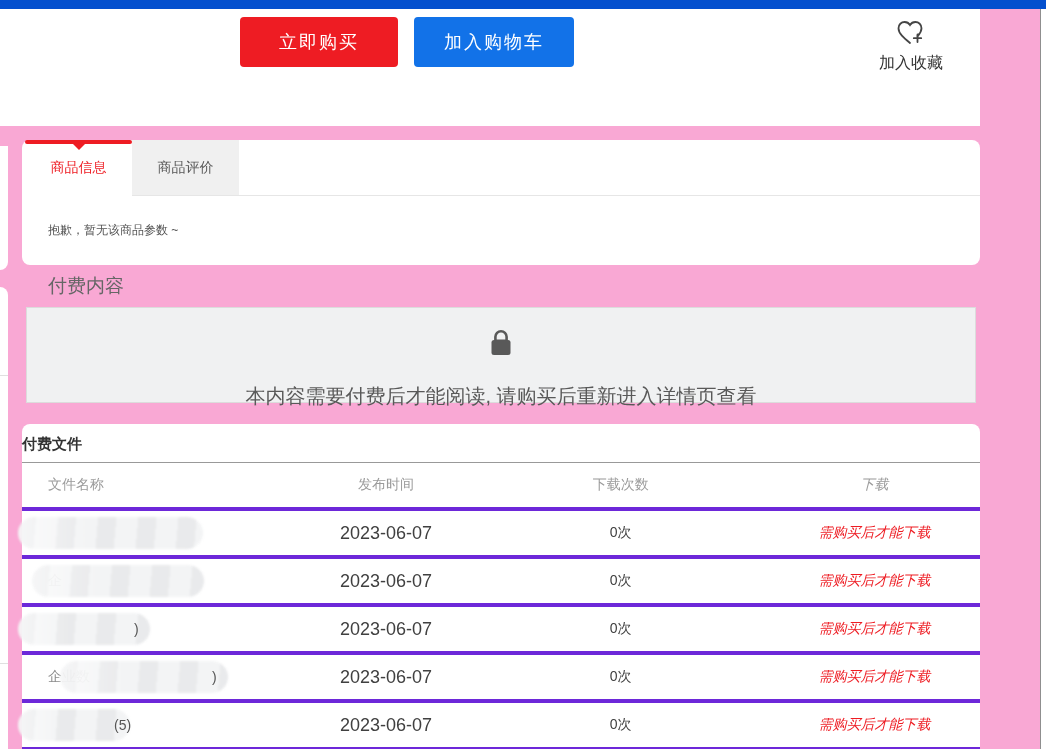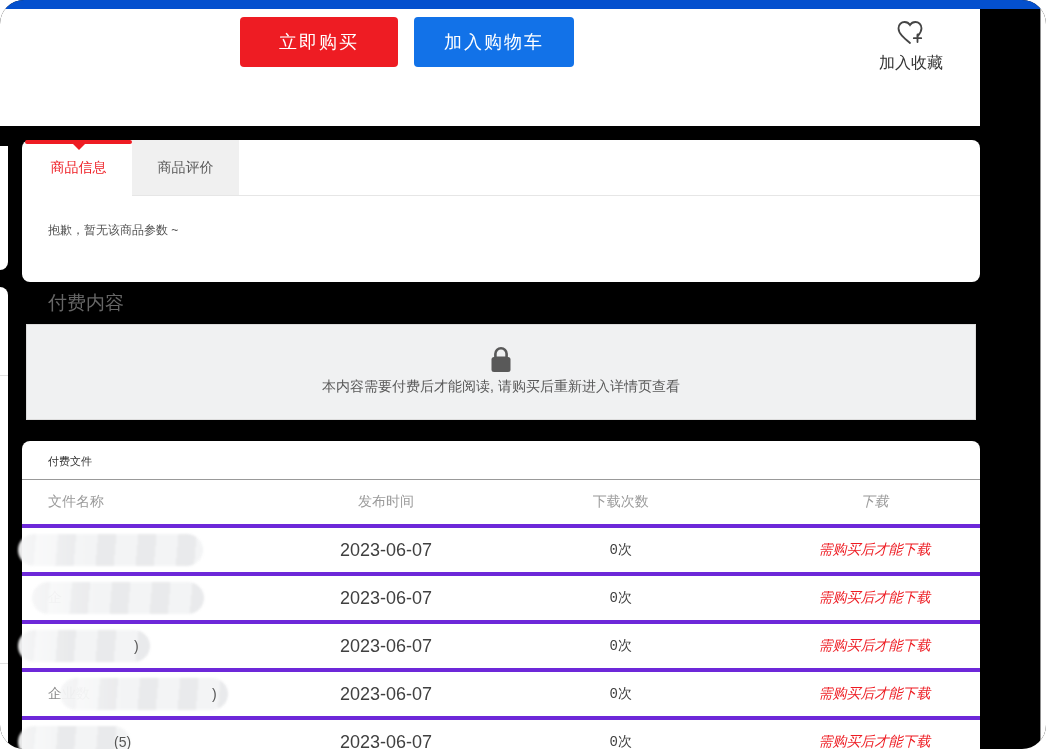--- a/index.html
+++ b/index.html
@@ -1,17 +1,17 @@
 <!DOCTYPE html>
 <html><head>
 <meta charset="utf-8">
 <style>
   html,body{margin:0;padding:0;}
   body{font-family:"Liberation Sans","DejaVu Sans",sans-serif;}
-  .screen{position:relative;width:1046px;height:749px;background:#000000;overflow:hidden;border-radius:24px;}
+  .screen{position:relative;width:1046px;height:749px;background:#f9a8d4;overflow:hidden;}
 
   
   .topbar{position:absolute;left:0;top:0;width:1046px;height:9px;background:#0450ce;}
 
   
   .scroll-strip{position:absolute;top:9px;right:0;width:6px;height:740px;background:#ffffff;}
   .scroll-line{position:absolute;top:9px;left:1040px;width:1px;height:740px;background:#8f8f8f;}
 
   
   .top-section{position:absolute;left:0;top:9px;width:980px;height:117px;background:#ffffff;}
@@ -25,47 +25,47 @@
 
   
   .lstrip{position:absolute;left:0;width:8px;background:#fff;}
   .lstrip-a{top:146px;height:124px;border-radius:0 0 8px 0;}
   .lstrip-b{top:287px;height:462px;border-radius:0 8px 0 0;}
   .lstrip-line{position:absolute;left:0;width:8px;height:1px;background:#e0e0e0;}
 
   
   .main{position:absolute;left:22px;top:140px;width:958px;}
 
-  .panel1{background:#fff;border-radius:8px;height:142px;}
+  .panel1{background:#fff;border-radius:8px;height:125px;}
   .tabrow{display:flex;height:56px;padding-left:3px;}
   .tab{width:107px;height:56px;display:flex;align-items:center;justify-content:center;
        font-size:14px;position:relative;cursor:pointer;box-sizing:border-box;}
   .tab.inactive{background:#f0f0f0;color:#595959;border-bottom:1px solid #e6e6e6;}
   .tab.inactive + .tab.inactive{border-left:1px solid #fafafa;}
   .tab.active{background:#fff;color:#ee1c23;border-top-left-radius:8px;}
   .tab.active::before{content:"";position:absolute;top:0;left:0;right:0;height:4px;background:#ee1c23;border-radius:2px;}
   .tab.active::after{content:"";position:absolute;top:4px;left:50%;transform:translateX(-50%);
        border:6px solid transparent;border-top:6px solid #ee1c23;border-bottom:none;}
   .tab-filler{flex:1;border-bottom:1px solid #e6e6e6;}
   .empty-msg{height:68px;line-height:68px;padding-left:26px;font-size:12px;color:#555;}
 
   .section-label{height:42px;line-height:42px;padding-left:26px;font-size:19px;color:#666;}
 
   .locked-box{margin-left:4px;width:948px;height:94px;background:#f0f1f2;border:1px solid #dcdcdc;
       text-align:center;padding-top:0;}
   .lock-icon-wrap{margin-top:21px;}
-  .locked-msg{font-size:14px;color:#595959;margin-top:0;}
+  .locked-msg{font-size:20px;color:#595959;margin-top:22px;}
 
   .panel2{margin-top:21px;background:#fff;border-radius:8px 8px 0 0;height:326px;}
-  .files-title{height:38px;line-height:40px;padding-left:26px;font-size:11px;font-weight:normal;color:#333;
+  .files-title{height:38px;line-height:40px;font-size:15px;font-weight:bold;color:#333;
       border-bottom:1px solid #999;}
   .thead,.trow{display:flex;height:48px;align-items:center;border-bottom:4px solid #6d28d9;box-sizing:border-box;}
   .c-name{width:29%;padding-left:26px;box-sizing:border-box;display:flex;align-items:center;position:relative;overflow:visible;}
   .c-date{width:18%;text-align:center;font-size:18px;color:#404040;}
-  .c-count{width:31%;text-align:center;font-size:14px;color:#404040;font-family:Liberation Mono, monospace;}
+  .c-count{width:31%;text-align:center;font-size:14px;color:#404040;}
   .c-dl{width:22%;text-align:center;font-size:14px;color:#404040;font-style:italic;}
   .thead .c-name,.thead .c-date,.thead .c-count,.thead .c-dl{color:#9b9b9b;font-size:14px;}
   .trow .c-dl{color:#ee1c23;cursor:pointer;}
 
   .frag-prefix{font-size:14px;color:#8a8a8a;position:relative;z-index:0;margin-right:-30px;white-space:nowrap;}
   .redact{display:inline-block;height:32px;border-radius:16px;position:relative;z-index:1;
       background:
         linear-gradient(90deg, rgba(255,255,255,.6), rgba(255,255,255,0) 40%),
         repeating-linear-gradient(95deg,#e8e9eb 0 18px,#f3f4f5 18px 40px);
       filter:blur(1.3px);opacity:.95;}

